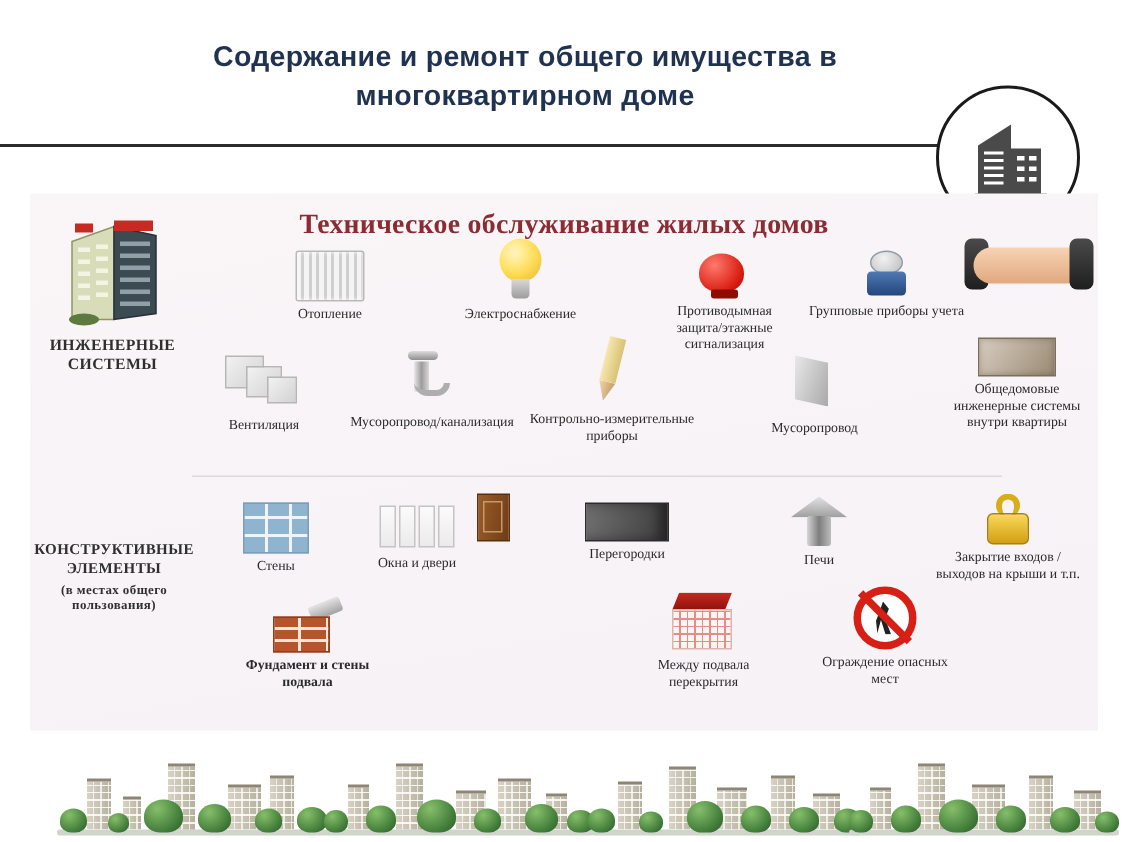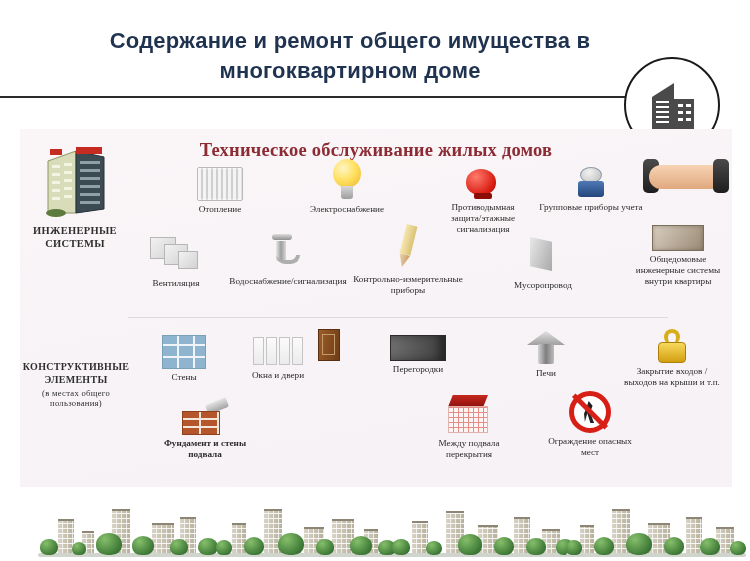--- a/index.html
+++ b/index.html
@@ -9,21 +9,21 @@
     background:#ffffff;
     position:relative;
     overflow:hidden;
   }
 
   
   #header { position:absolute; left:0; top:0; width:750px; height:132px; }
   #page-title {
     position:absolute; left:70px; top:26px; width:560px;
     text-align:center;
-    font-size:22px; font-weight:bold; line-height:1.35;
+    font-size:19px; font-weight:bold; line-height:1.35;
     color:#1f3250;
     letter-spacing:0.2px;
   }
   #header-rule {
     position:absolute; left:0; top:96px; width:628px; height:2px;
     background:#2b2b2b;
   }
   #header-badge {
     position:absolute; left:624px; top:57px; width:96px; height:96px;
     border:2px solid #1a1a1a; border-radius:50%;
@@ -49,21 +49,21 @@
   #divider-1 { top:188px; }
 
   
   .sec-head {
     position:absolute; text-align:center;
     font-family:"Liberation Serif", serif;
     color:#2f2f2f; font-weight:bold;
   }
   #sec-eng { left:2px; top:95px; width:106px; font-size:10.5px; line-height:1.25; letter-spacing:.3px; }
   #sec-con { left:0px;  top:232px; width:112px; font-size:10px;  line-height:1.25; letter-spacing:.3px; }
-  #sec-con .sub { display:block; font-size:8.6px; font-weight:normal; margin-top:2px; line-height:1.2; }
+  #sec-con .sub { display:block; font-size:8.6px; font-weight:bold; margin-top:2px; line-height:1.2; }
 
   
   .item { position:absolute; text-align:center; }
   .item .cap {
     font-family:"Liberation Serif", serif;
     font-size:9.2px; color:#2b2b2b; line-height:1.22;
     display:block;
     text-align:center;
   }
   .item .art { display:block; margin:0 auto 3px; position:relative; }
@@ -305,21 +305,21 @@
       </span>
     <span class="cap">Вентиляция</span>
   </div>
 
   <div class="item" style="left:200px; top:104px; width:136px;">
     <span class="art tap">
         <u></u>
         <i></i>
         <b></b>
       </span>
-    <span class="cap">Водоснабжение/сигнализация</span>
+    <span class="cap">Мусоропровод/канализация</span>
   </div>
 
   <div class="item" style="left:472px; top:108px; width:102px;">
     <span class="art chute">
         <i></i>
       </span>
     <span class="cap">Мусоропровод</span>
   </div>
 
   <div class="item" style="left:330px; top:96px; width:116px;">

